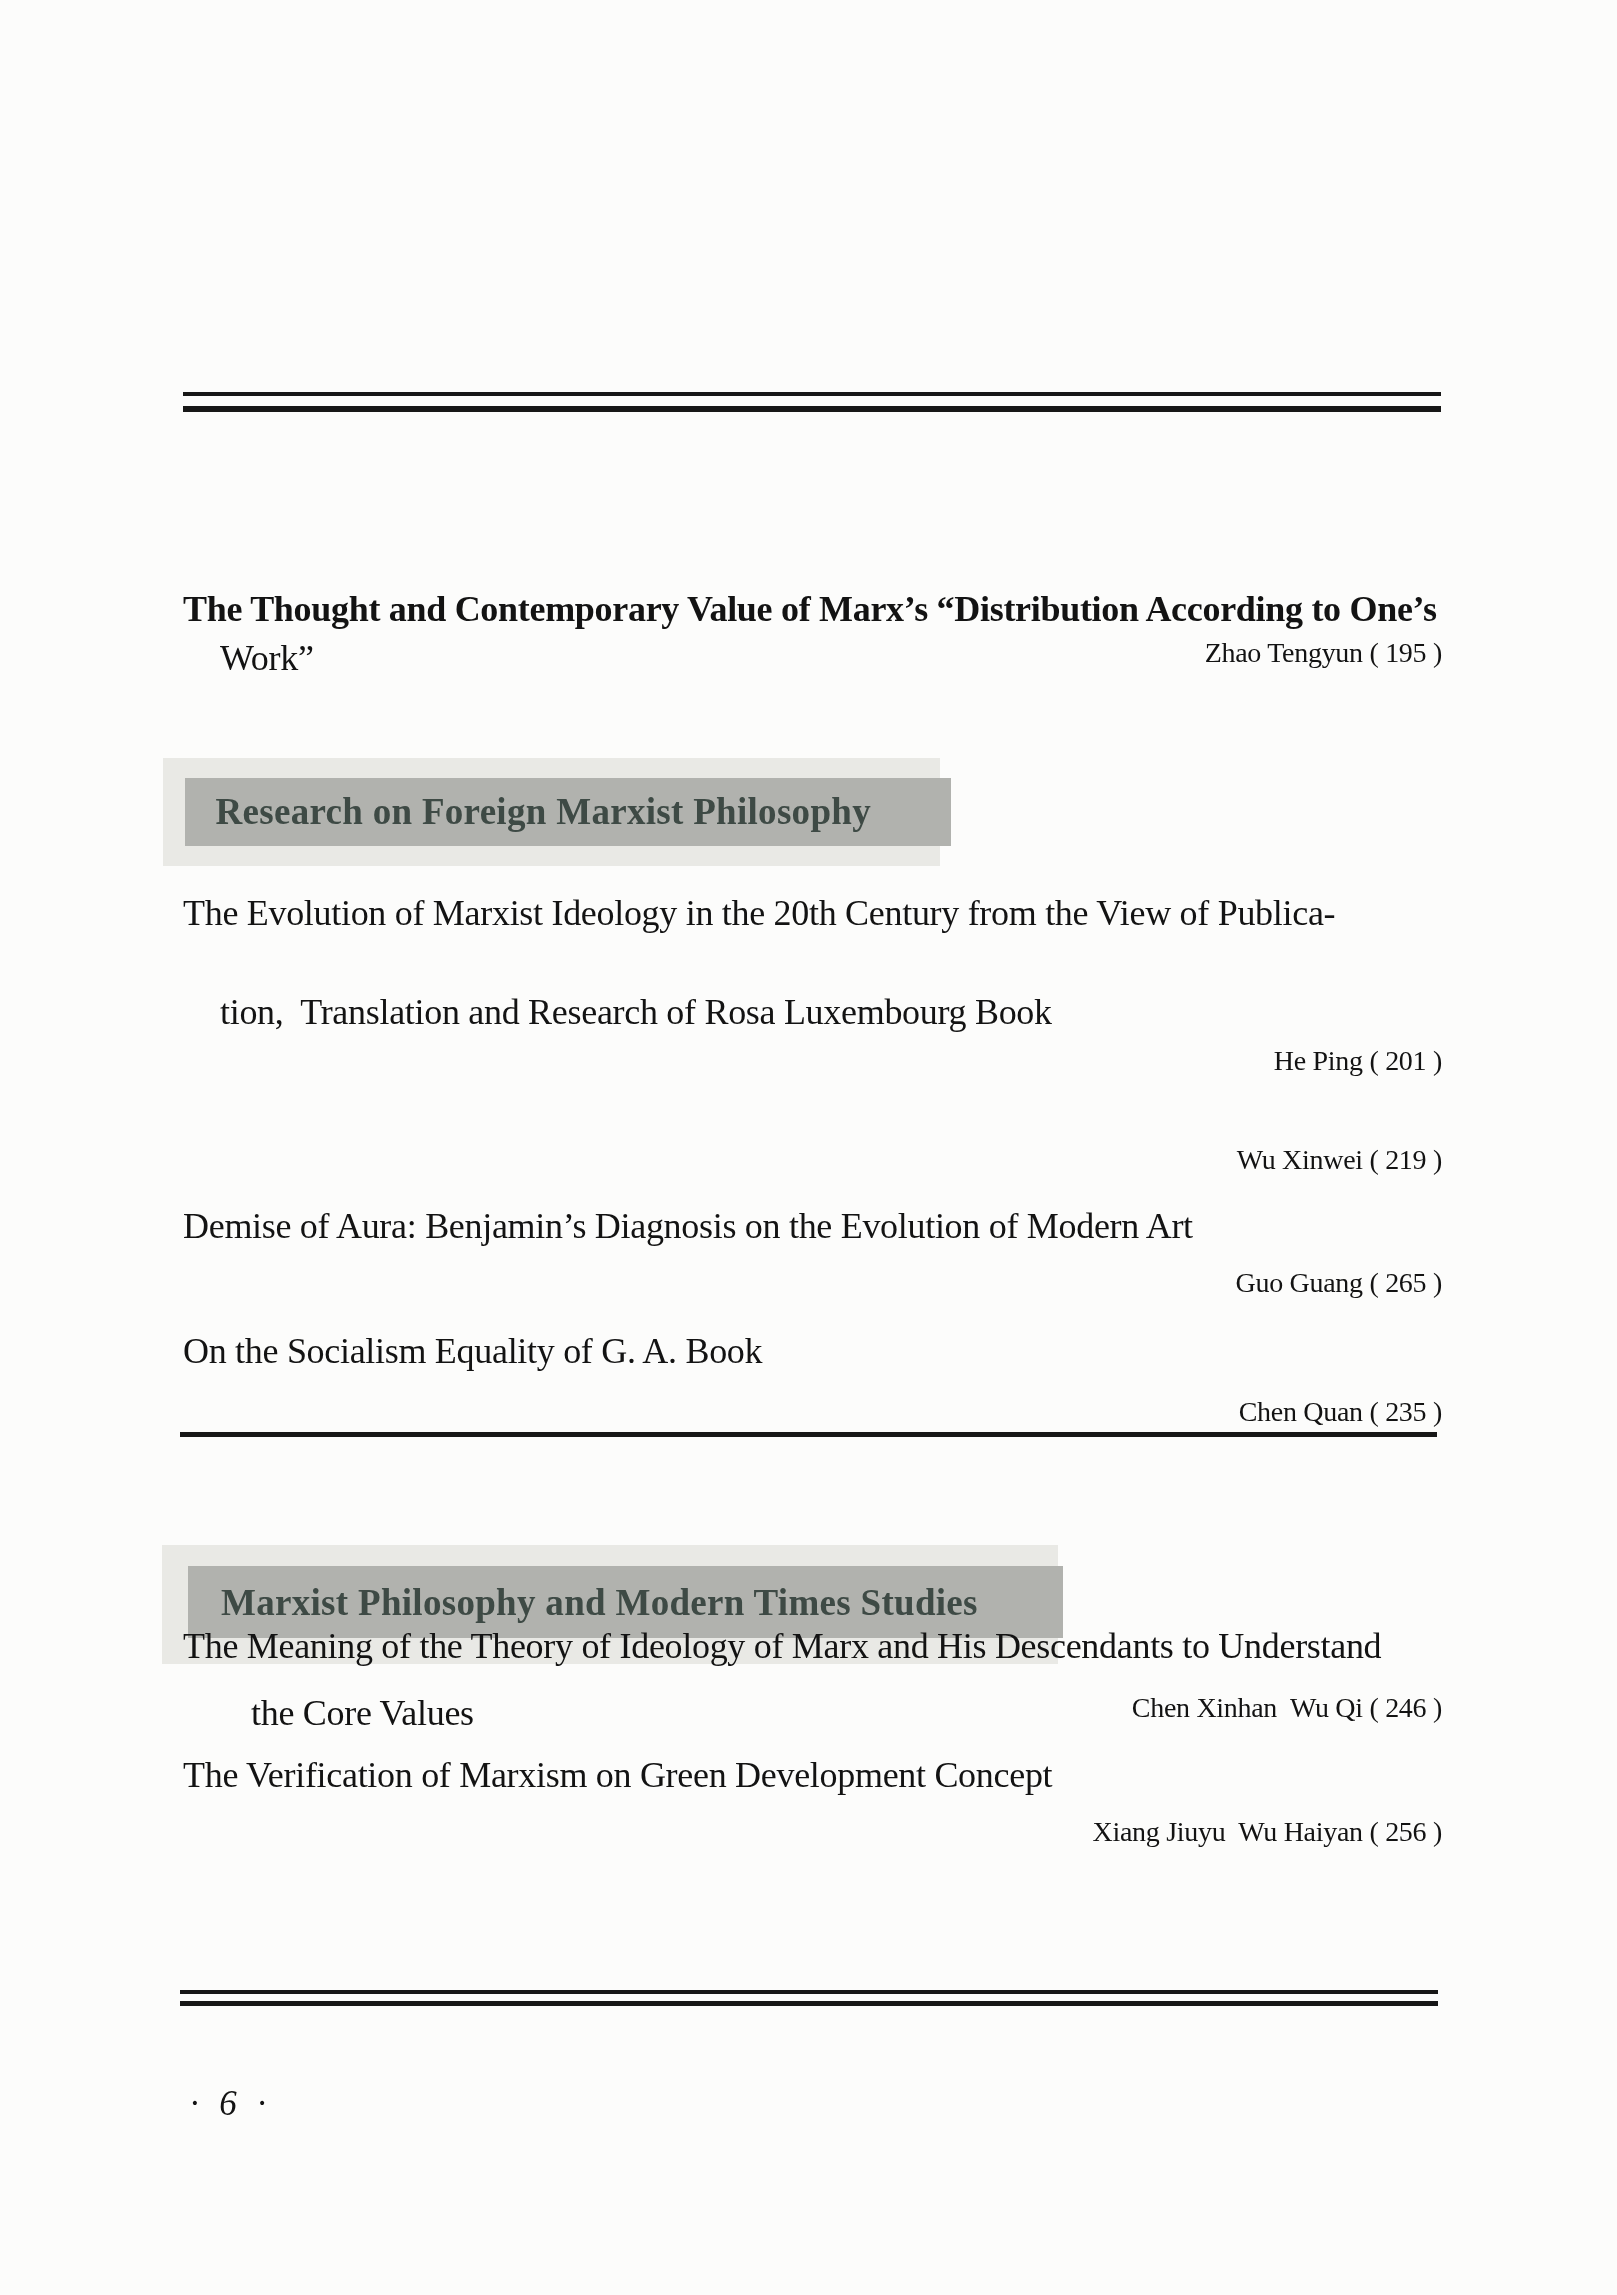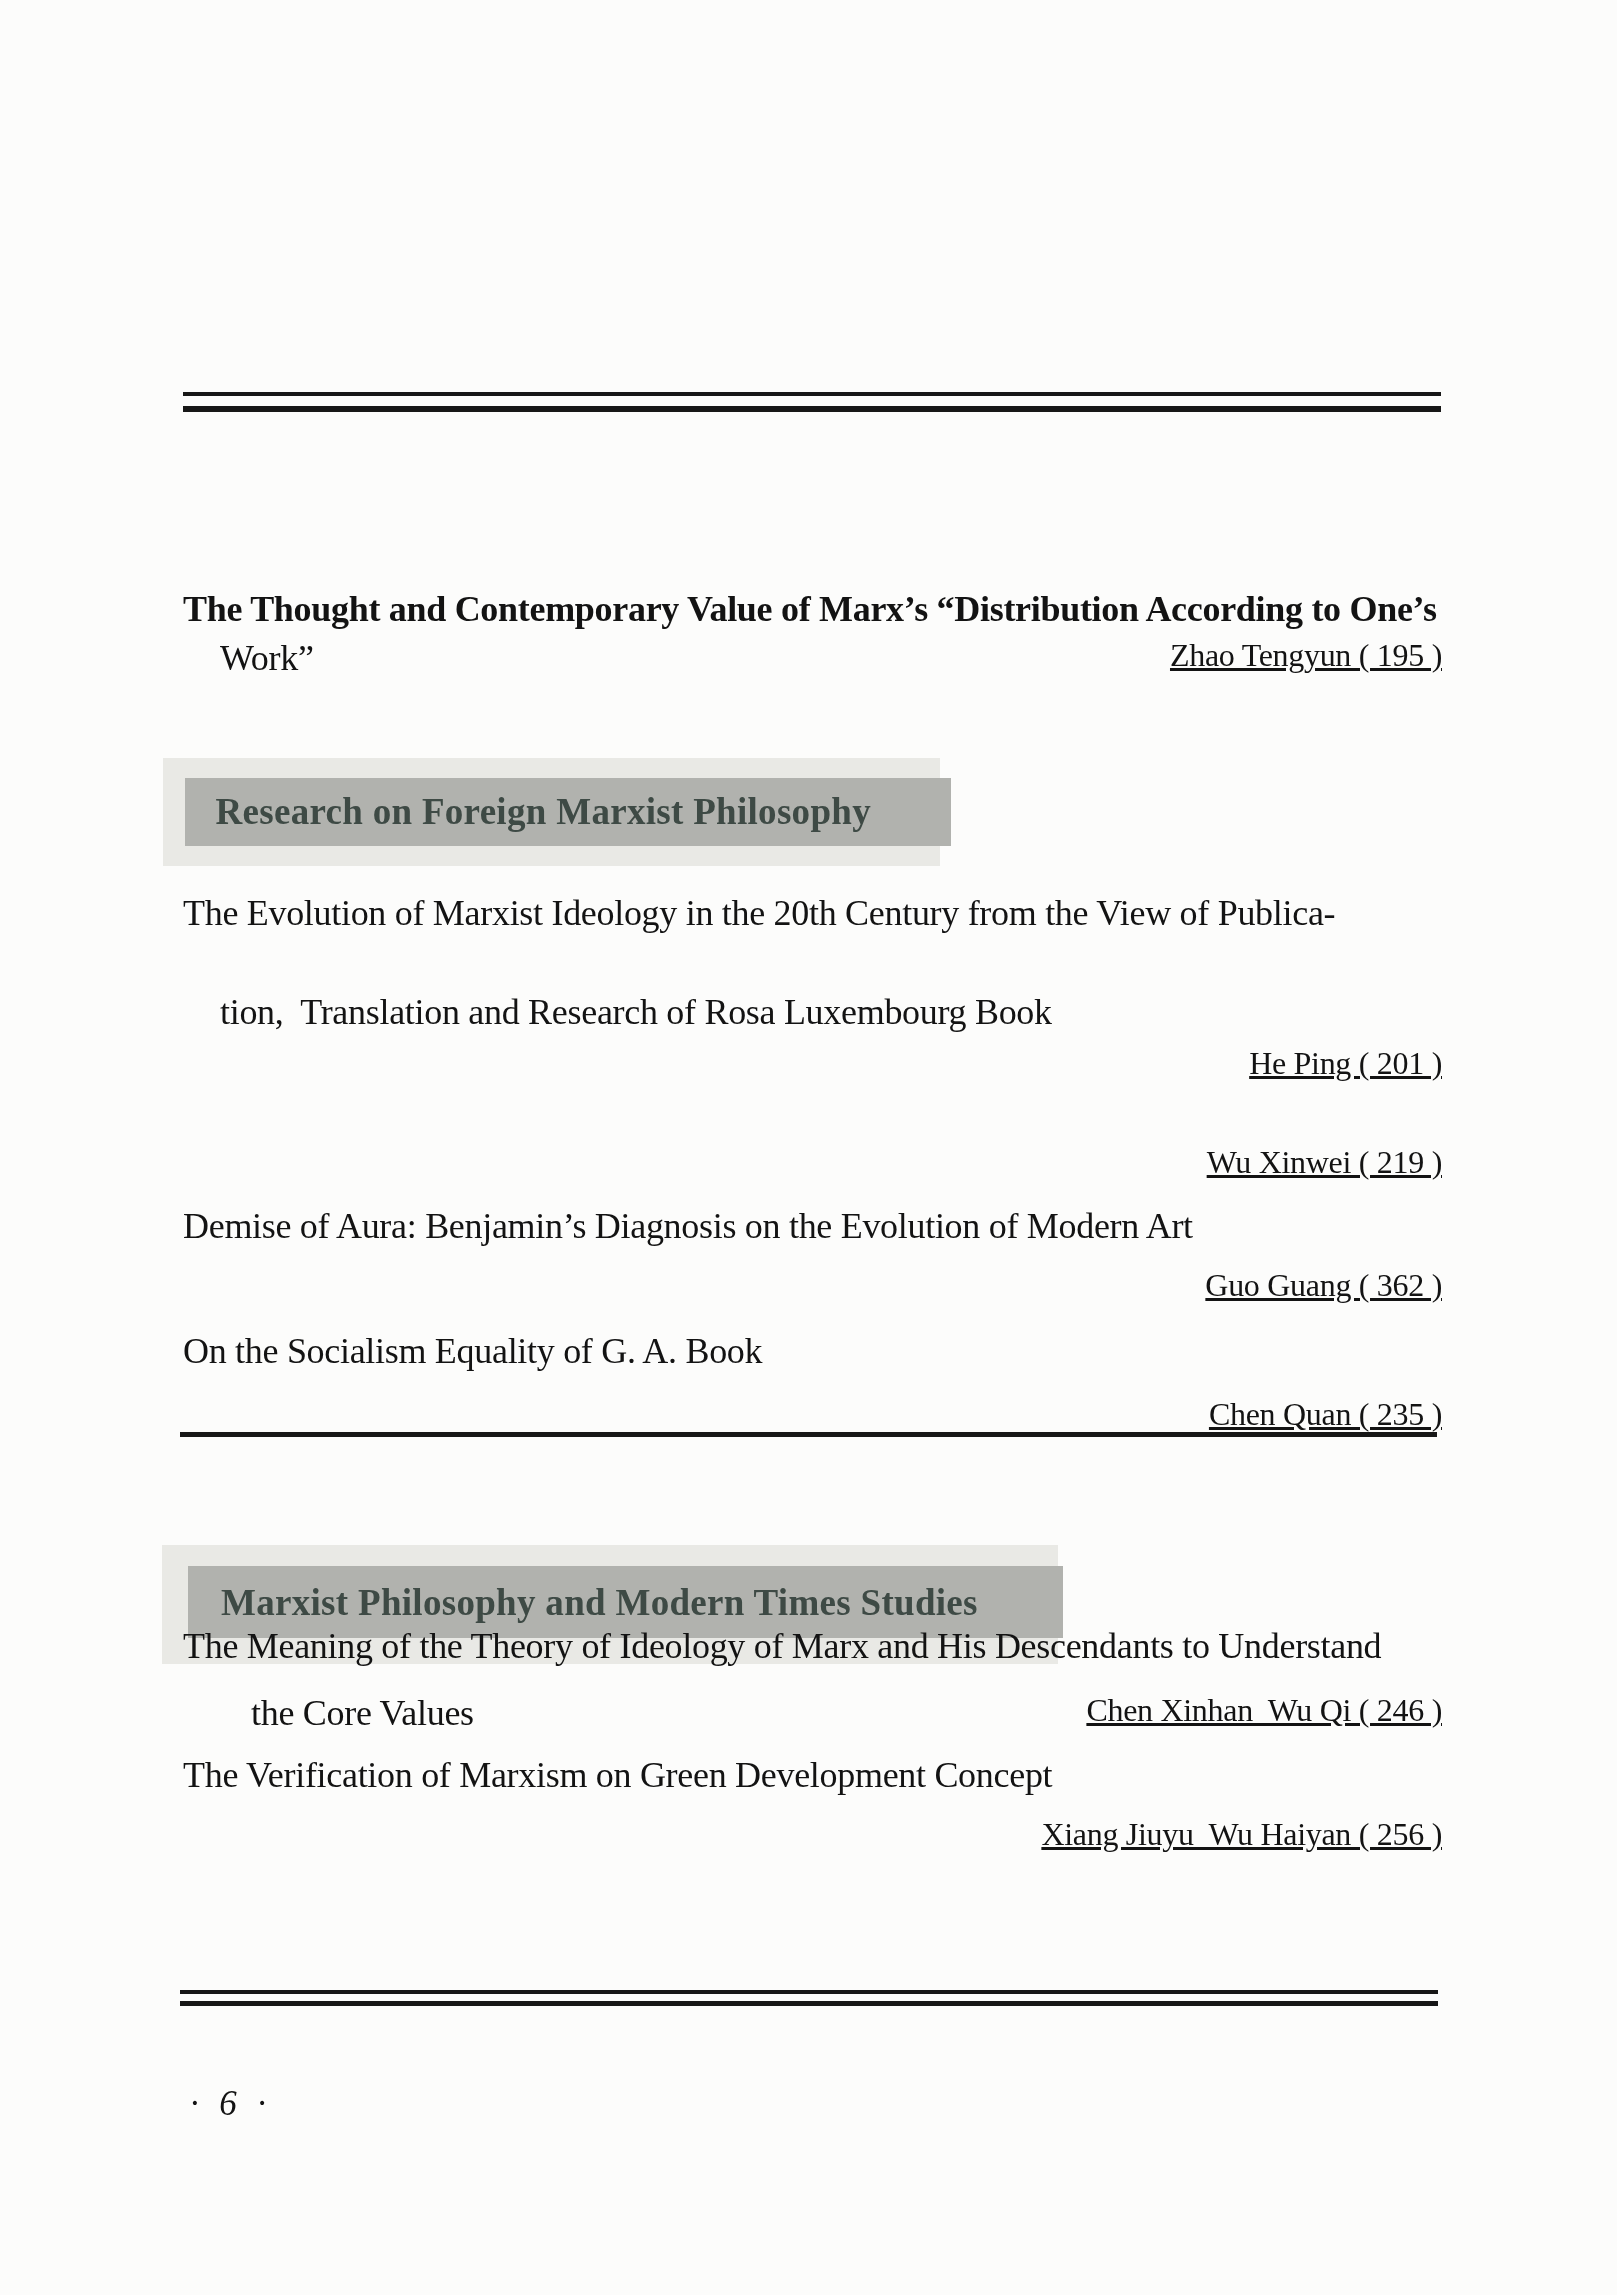--- a/index.html
+++ b/index.html
@@ -19,26 +19,25 @@
   .t {
     position: absolute;
     font-size: 36px;
     letter-spacing: -0.3px;
     white-space: pre;
     color: #131313;
   }
   .author {
     position: absolute;
     right: 175px;
-    font-size: 32px;
+    font-size: 28px;
     letter-spacing: -0.3px;
     white-space: pre;
     color: #131313;
     text-align: right;
-    text-decoration: underline;
   }
   .halo {
     position: absolute;
     background: #e9e9e5;
   }
   .bar {
     position: absolute;
     background: #b1b2ae;
     display: flex;
     align-items: center;
@@ -80,21 +79,21 @@
     </div>
   </div>
 
   <div class="t" style="left:183px; top:892px;">The Evolution of Marxist Ideology in the 20th Century from the View of Publica-</div>
   <div class="t" style="left:220px; top:960px;margin-top:31px;">tion,  Translation and Research of Rosa Luxembourg Book</div>
   <div class="author" style="top:1021px;margin-top:24px;">He Ping ( 201 )</div>
 
   <div class="author" style="top:1144px;">Wu Xinwei ( 219 )</div>
 
   <div class="t" style="left:183px; top:1205px;">Demise of Aura: Benjamin’s Diagnosis on the Evolution of Modern Art</div>
-  <div class="author" style="top:1267px;">Guo Guang ( 362 )</div>
+  <div class="author" style="top:1267px;">Guo Guang ( 265 )</div>
 
   <div class="t" style="left:183px; top:1330px;">On the Socialism Equality of G. A. Book</div>
   <div class="author" style="top:1396px;margin-left:42px;">Chen Quan ( 235 )</div>
 
   <div class="rule" style="left:180px; top:1432px; width:1257px; height:4.6px;"></div>
 
   <div class="halo" style="left:162px; top:1545px; width:896px; height:119px;">
     <div class="bar" style="left:26px; top:21px; width:842px; height:72px; padding-left:33px;">
       <span class="label">Marxist Philosophy and Modern Times Studies</span>
     </div>

